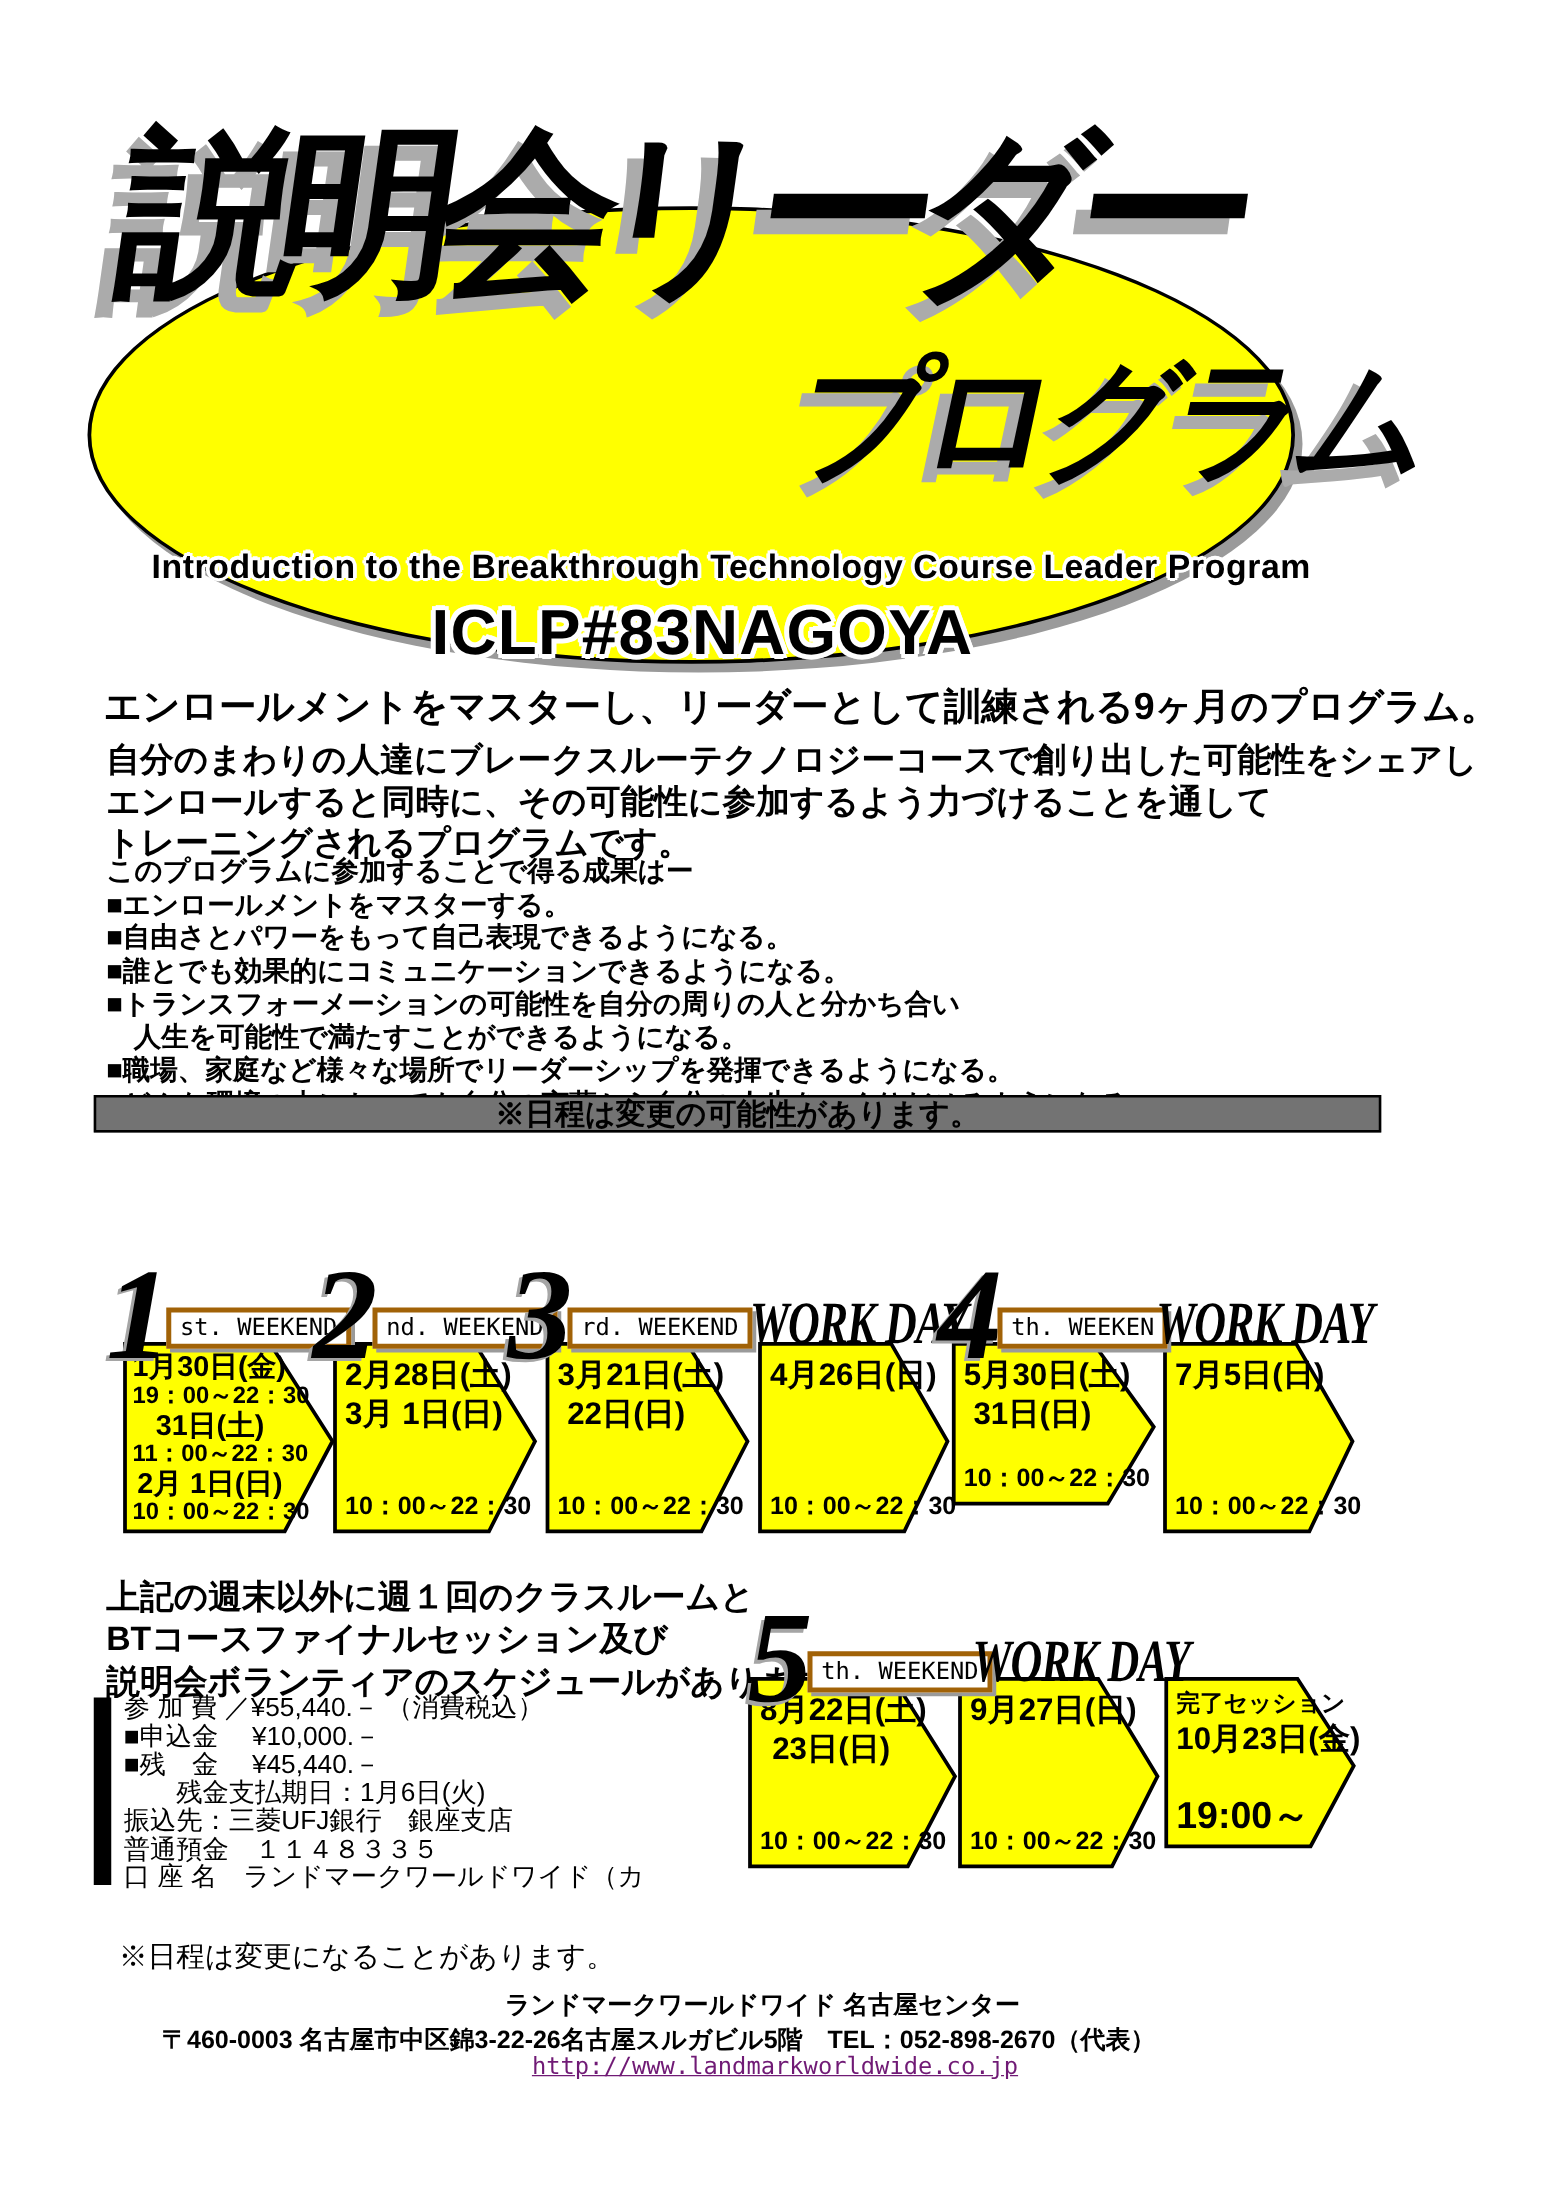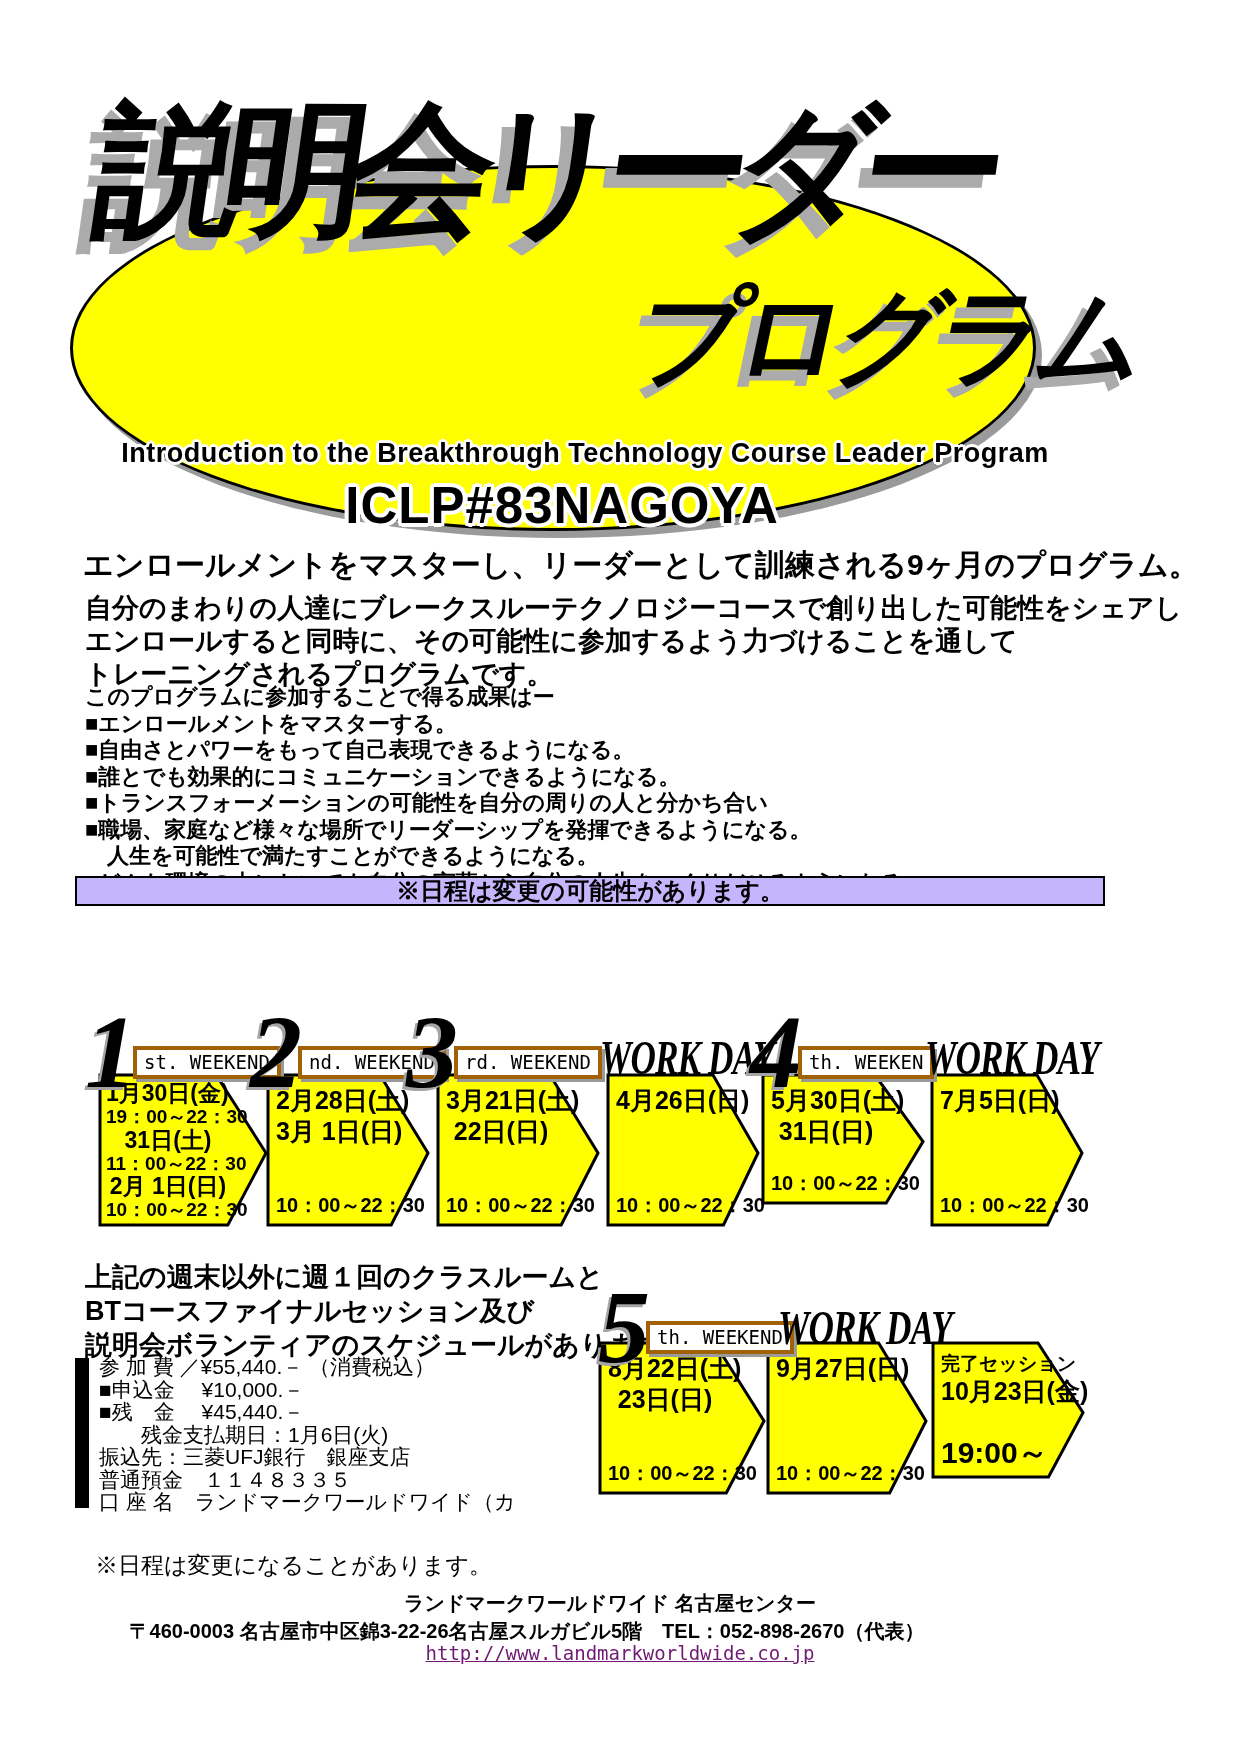--- a/index.html
+++ b/index.html
@@ -43,21 +43,21 @@
 
   
   .headline{position:absolute;left:83px;top:545px;font-weight:900;font-size:30px;white-space:nowrap;}
   .lead-body{position:absolute;left:85px;top:592px;font-weight:bold;font-size:27px;line-height:33px;}
   .outcomes{position:absolute;left:85px;top:684px;font-weight:bold;font-size:22px;line-height:26.5px;}
   .outcomes div{white-space:nowrap;}
 
   
   .notice-bar{
     position:absolute;left:75px;top:876px;width:1030px;height:30px;
-    background:#c4b5fd;border:2px solid #000;box-sizing:border-box;
+    background:#737373;border:2px solid #000;box-sizing:border-box;
     display:flex;align-items:center;justify-content:center;
     font-weight:900;font-size:24px;
   }
 
   
   .sched-head{position:absolute;z-index:3;display:flex;align-items:flex-start;}
   .big-num{
     font-family:"Liberation Serif",serif;font-style:italic;font-weight:bold;
     font-size:104px;line-height:0.85;text-shadow:-3px 3px 0 #a5a5a5;
   }
@@ -123,22 +123,22 @@
     <div>エンロールすると同時に、その可能性に参加するよう力づけることを通して</div>
     <div>トレーニングされるプログラムです。</div>
   </div>
 
   <div class="outcomes">
     <div>このプログラムに参加することで得る成果はー</div>
     <div>■エンロールメントをマスターする。</div>
     <div>■自由さとパワーをもって自己表現できるようになる。</div>
     <div>■誰とでも効果的にコミュニケーションできるようになる。</div>
     <div>■トランスフォーメーションの可能性を自分の周りの人と分かち合い</div>
+    <div>　人生を可能性で満たすことができるようになる。</div>
     <div>■職場、家庭など様々な場所でリーダーシップを発揮できるようになる。</div>
-    <div>　人生を可能性で満たすことができるようになる。</div>
     <div>■どんな環境の中においても自分の言葉から自分の人生をつくりだせるようになる。</div>
   </div>
 
   <div class="notice-bar">
     <span>※日程は変更の可能性があります。</span>
   </div>
 
   <div class="sched-head" style="left:85px;top:1008px">
     <span class="big-num">1</span>
     <span class="wk-box">st. WEEKEND</span>

